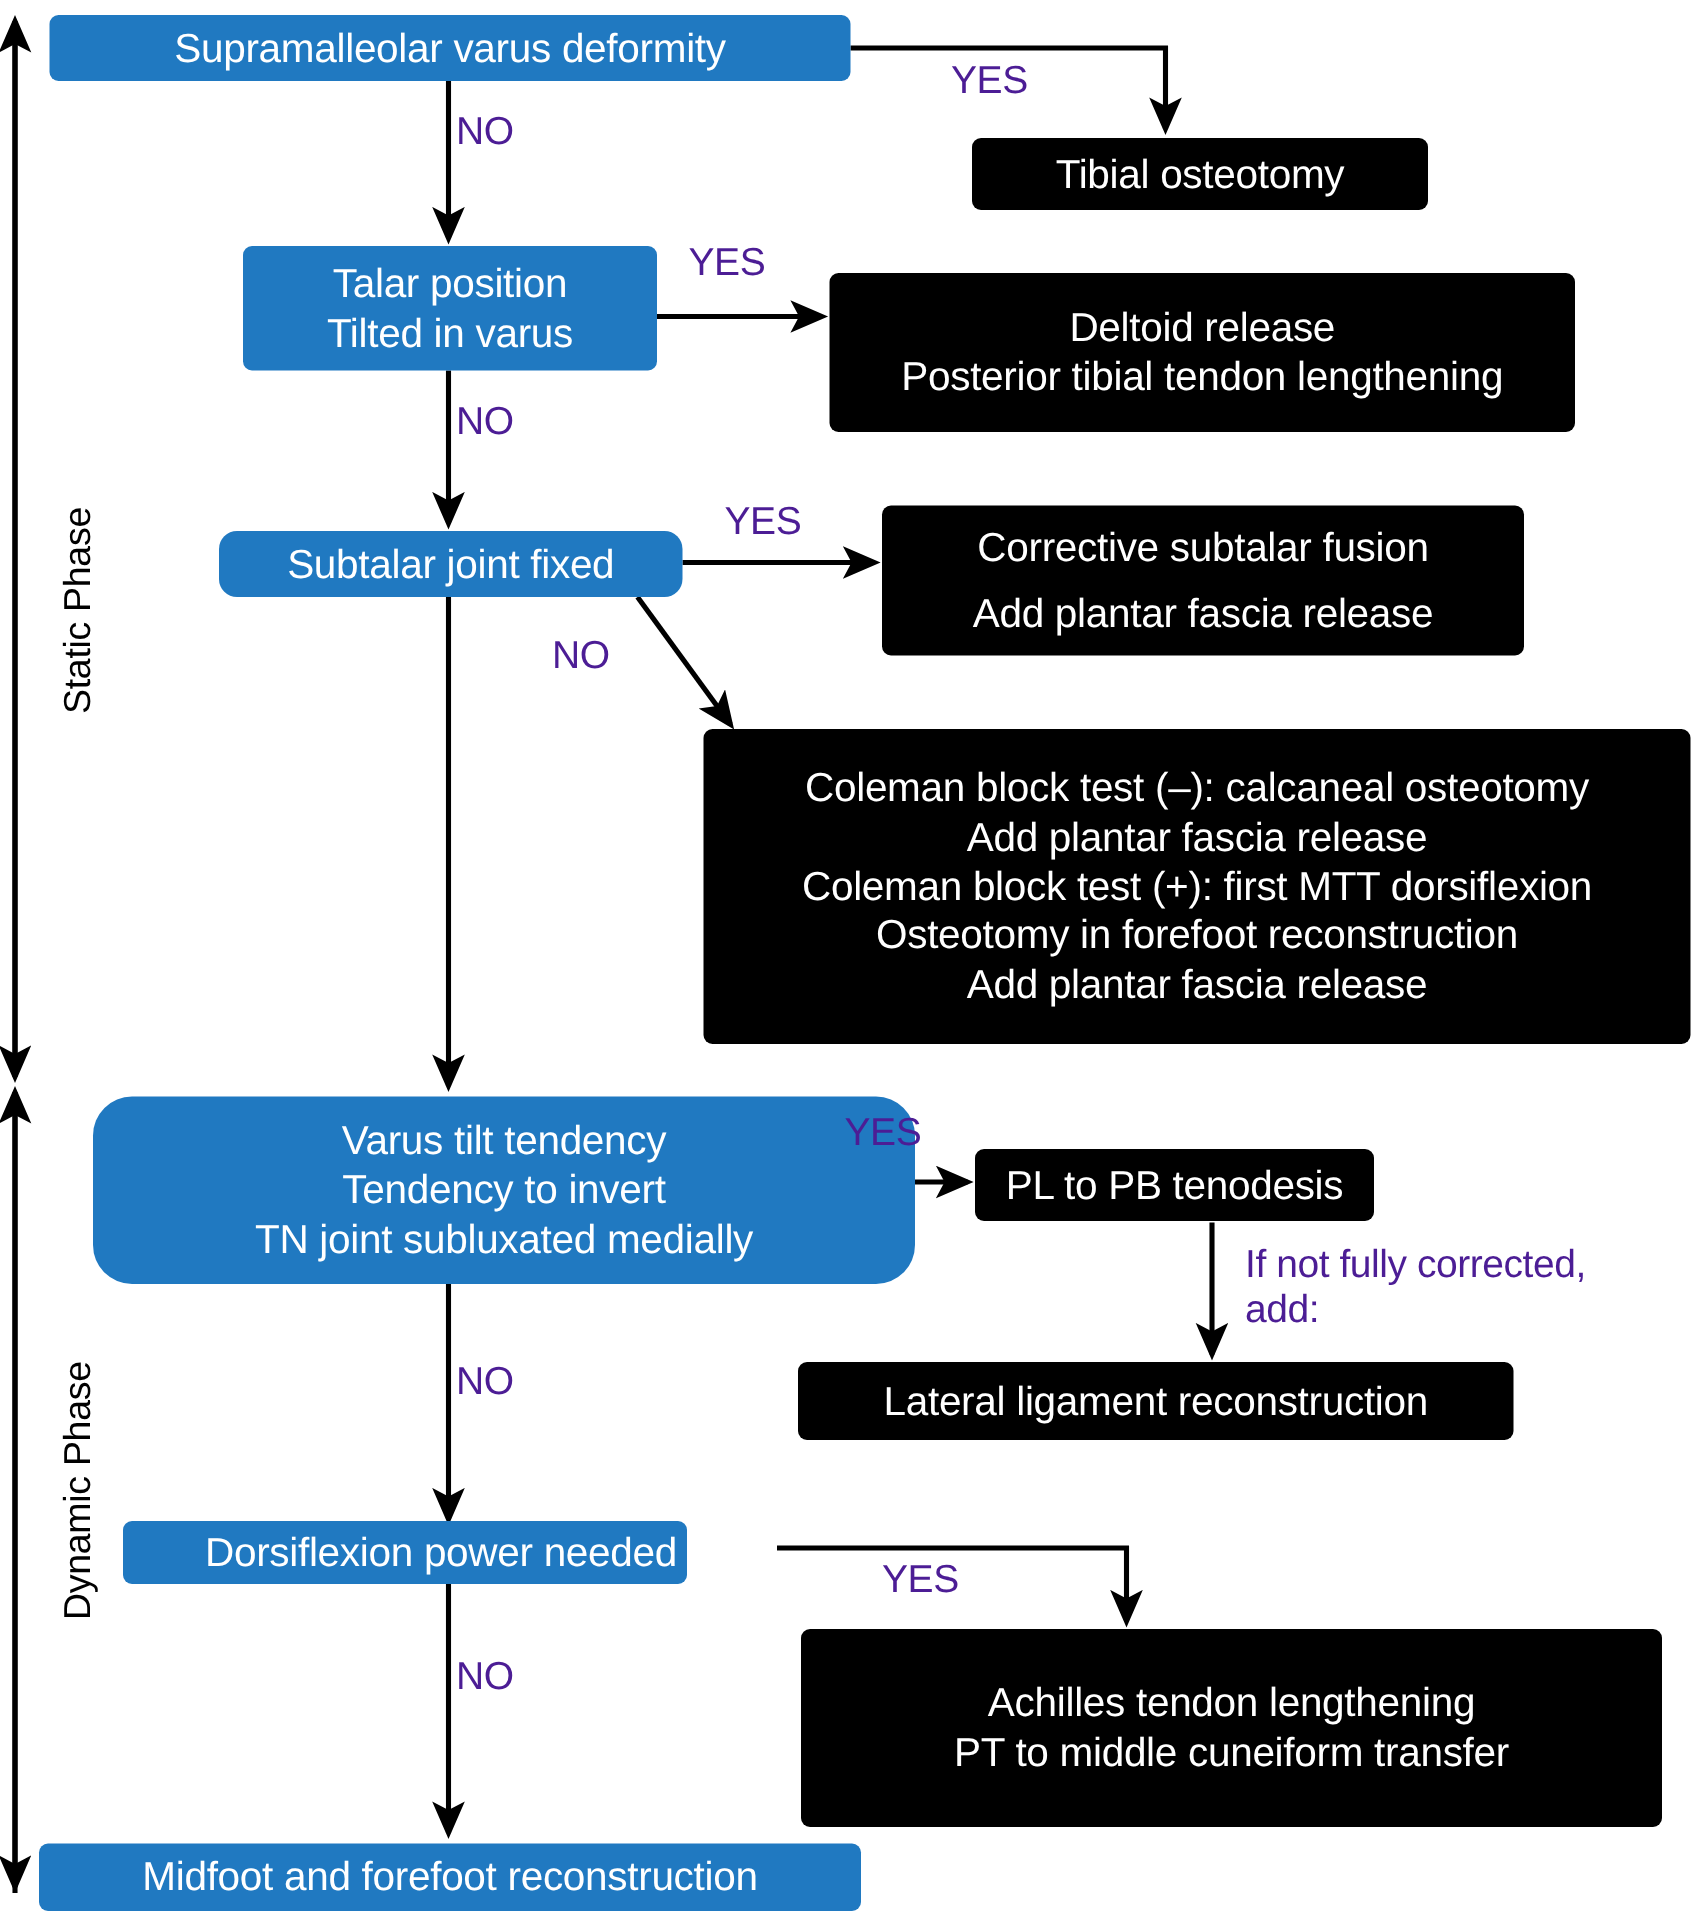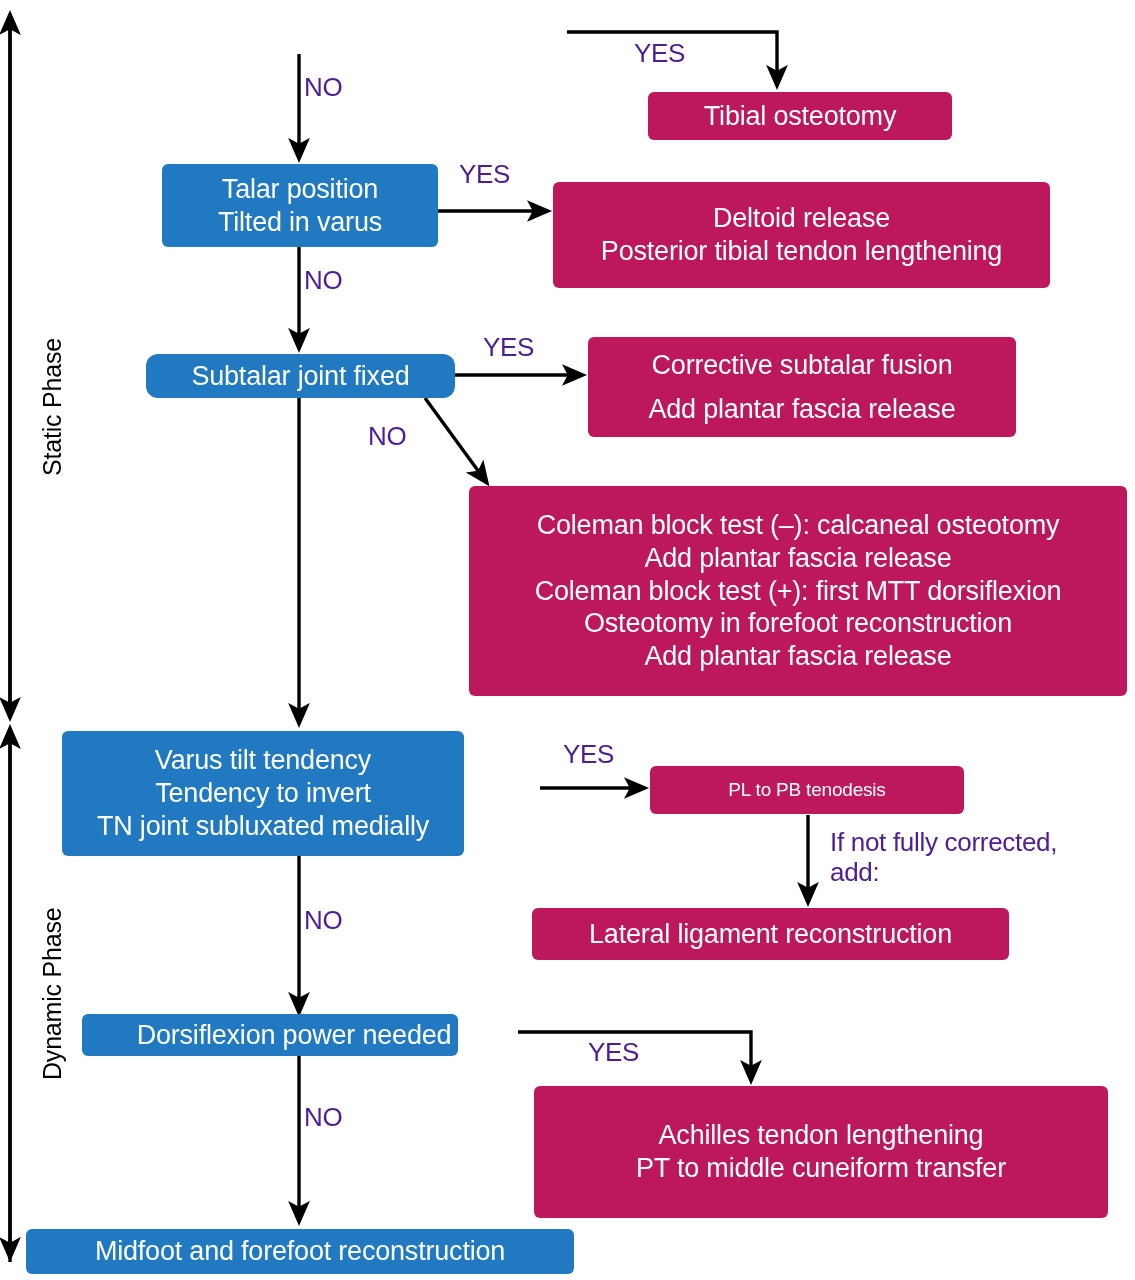--- a/index.html
+++ b/index.html
@@ -30,21 +30,21 @@
     display: flex;
     flex-direction: column;
     align-items: center;
     justify-content: center;
     color: #ffffff;
     text-align: center;
     line-height: 1.22;
     letter-spacing: -0.2px;
   }
   .node.blue  { background: #2079c1; }
-  .node.orange{ background: #be185d; text-align: right; }
+  .node.orange{ background: #000000; text-align: right; }
   .node .line { display: block; white-space: nowrap; }
 
   .edge-label {
     position: absolute;
     color: #4c1d95;
     font-size: 26px;
     line-height: 1.15;
     white-space: pre-line;
     letter-spacing: -0.3px;
   }
@@ -99,20 +99,23 @@
 
       <path d="M518,1032 L751,1032 L751,1081" marker-end="url(#ah)"></path>
 
       <line x1="299" y1="1056" x2="299" y2="1222" marker-end="url(#ah)"></line>
     </g>
   </svg>
 
   <div class="phase-label" style="left:38px; top:476px; font-size:25px;">Static Phase</div>
   <div class="phase-label" style="left:38px; top:1080px; font-size:25px;">Dynamic Phase</div>
 
+  <div class="node blue" style="left:33px; top:10px; width:534px; height:44px; font-size:27px;">
+    <span class="line">Supramalleolar varus deformity</span>
+  </div>
 
   <div class="node orange" style="left:648px; top:92px; width:304px; height:48px; font-size:27px;">
     <span class="line">Tibial osteotomy</span>
   </div>
 
   <div class="node blue" style="left:162px; top:164px; width:276px; height:83px; font-size:27px;">
     <span class="line">Talar position</span>
     <span class="line">Tilted in varus</span>
   </div>
 
@@ -131,27 +134,27 @@
   </div>
 
   <div class="node orange" style="left:469px; top:486px; width:658px; height:210px; font-size:27px;">
     <span class="line">Coleman block test (–): calcaneal osteotomy</span>
     <span class="line">Add plantar fascia release</span>
     <span class="line">Coleman block test (+): first MTT dorsiflexion</span>
     <span class="line">Osteotomy in forefoot reconstruction</span>
     <span class="line">Add plantar fascia release</span>
   </div>
 
-  <div class="node blue" style="left:62px; top:731px; width:402px; height:125px; font-size:27px;">
+  <div class="node blue" style="left:62px; top:731px; width:548px; height:125px; font-size:27px;border-radius:26px;">
     <span class="line">Varus tilt tendency</span>
     <span class="line">Tendency to invert</span>
     <span class="line">TN joint subluxated medially</span>
   </div>
 
-  <div class="node orange" style="left:650px; top:766px; width:314px; height:48px; font-size:19px;">
+  <div class="node orange" style="left:650px; top:766px; width:266px; height:48px; font-size:27px;">
     <span class="line">PL to PB tenodesis</span>
   </div>
 
   <div class="node orange" style="left:532px; top:908px; width:477px; height:52px; font-size:27px;">
     <span class="line">Lateral ligament reconstruction</span>
   </div>
 
   <div class="node blue" style="left:82px; top:1014px; width:376px; height:42px; font-size:27px;padding-left:48px;">
     <span class="line">Dorsiflexion power needed</span>
   </div>

